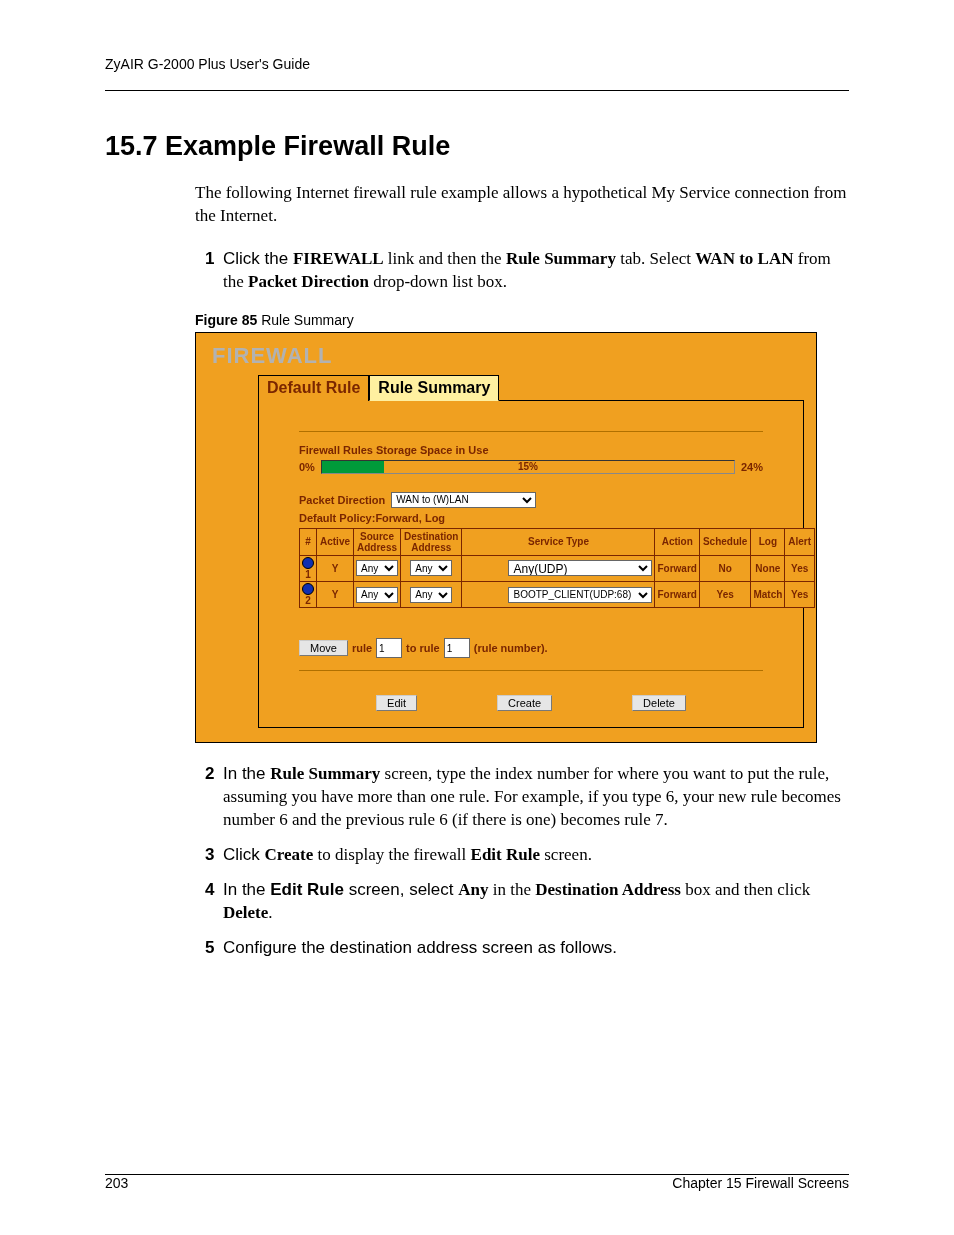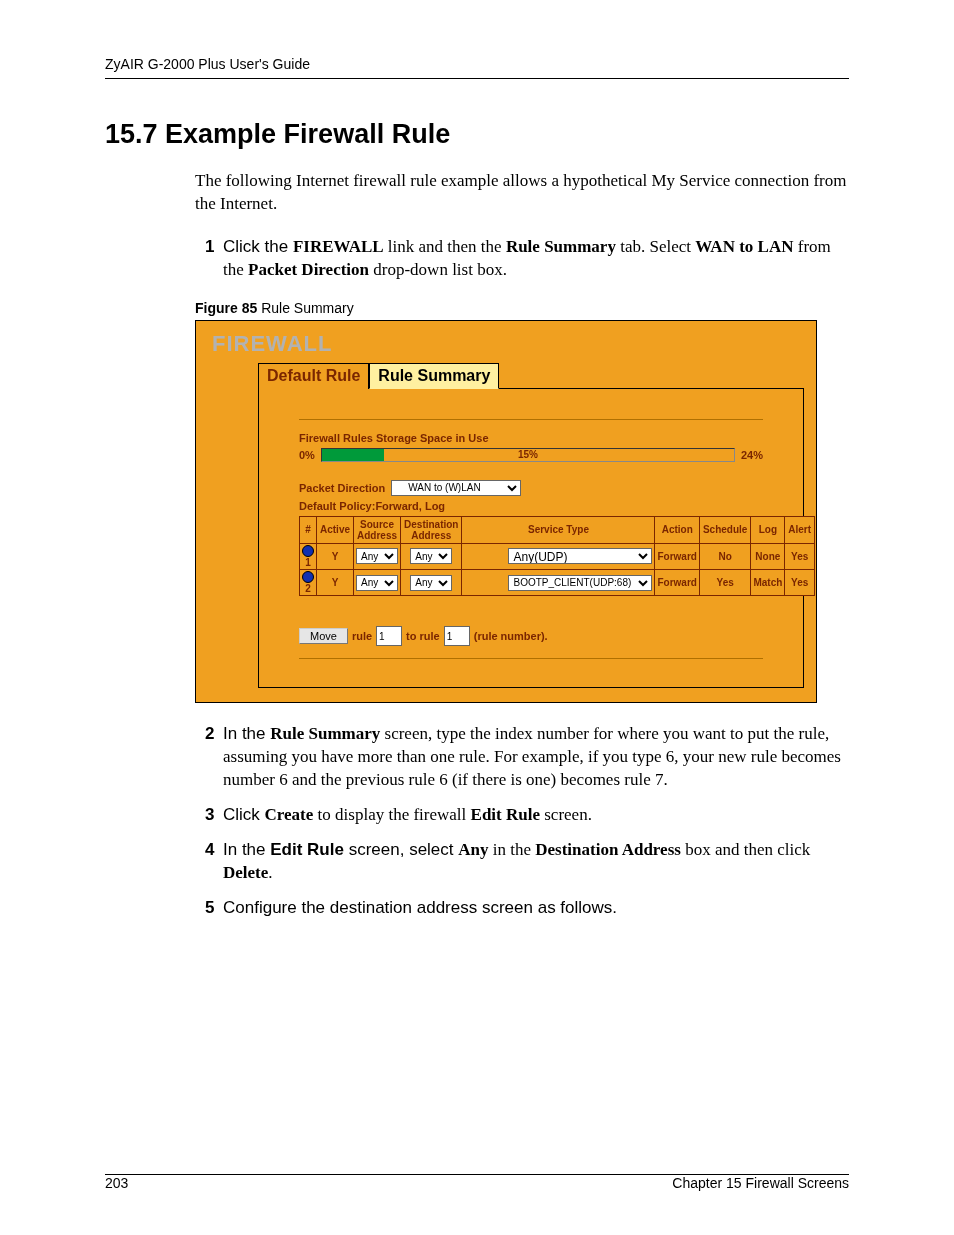--- a/index.html
+++ b/index.html
@@ -13,21 +13,21 @@
     width: 954px;
     height: 1235px;
     position: relative;
     box-sizing: border-box;
     padding: 56px 105px 40px 105px;
   }
   .header-line {
     font-family: Arial, Helvetica, sans-serif;
     font-size: 14px;
     border-bottom: 1px solid #000;
-    padding-bottom: 6px;
+    padding-bottom: 18px;
     margin-bottom: 40px;
   }
   h1.section-heading {
     font-family: Arial, Helvetica, sans-serif;
     font-weight: bold;
     font-size: 27px;
     margin: 10px 0 20px 0;
   }
   .intro-para {
     font-size: 17px;
@@ -287,21 +287,21 @@
           <span>0%</span>
           <div class="storage-bar">
             <div class="storage-fill"></div>
             <div class="storage-mid">15%</div>
           </div>
           <span>24%</span>
         </div>
 
         <div class="pd-row">
           <span>Packet Direction</span>
-          <select style="width:130px;padding-left:12px;">
+          <select style="width:145px;">
             <option>WAN to (W)LAN</option>
           </select>
         </div>
         <div class="policy-row">Default Policy:Forward, Log</div>
 
         <table class="rules">
           <tbody>
                 <tr>
             <th>#</th>
             <th>Active</th>
@@ -340,20 +340,25 @@
 
         <div class="move-row">
           <button class="btn">Move</button>
           <span>rule</span>
           <input type="text" class="tiny-input" value="1" style="">
           <span>to rule</span>
           <input type="text" class="tiny-input" value="1" style="">
           <span>(rule number).</span>
         </div>
         <hr>
+        <div class="button-row">
+          <button class="btn">Edit</button>
+          <button class="btn">Create</button>
+          <button class="btn">Delete</button>
+        </div>
       </div>
     </div>
   </div>
 </div>
 
 <ol class="steps" style="margin-top:20px;">
   <li>
     <span class="num">2</span>
     <span class="body">
       <span class="sans">In the </span><b>Rule Summary</b><span> screen, type the index number for where you want to put the rule, assuming you have more than one rule. For example, if you type 6, your new rule becomes number 6 and the previous rule 6 (if there is one) becomes rule 7.</span>

